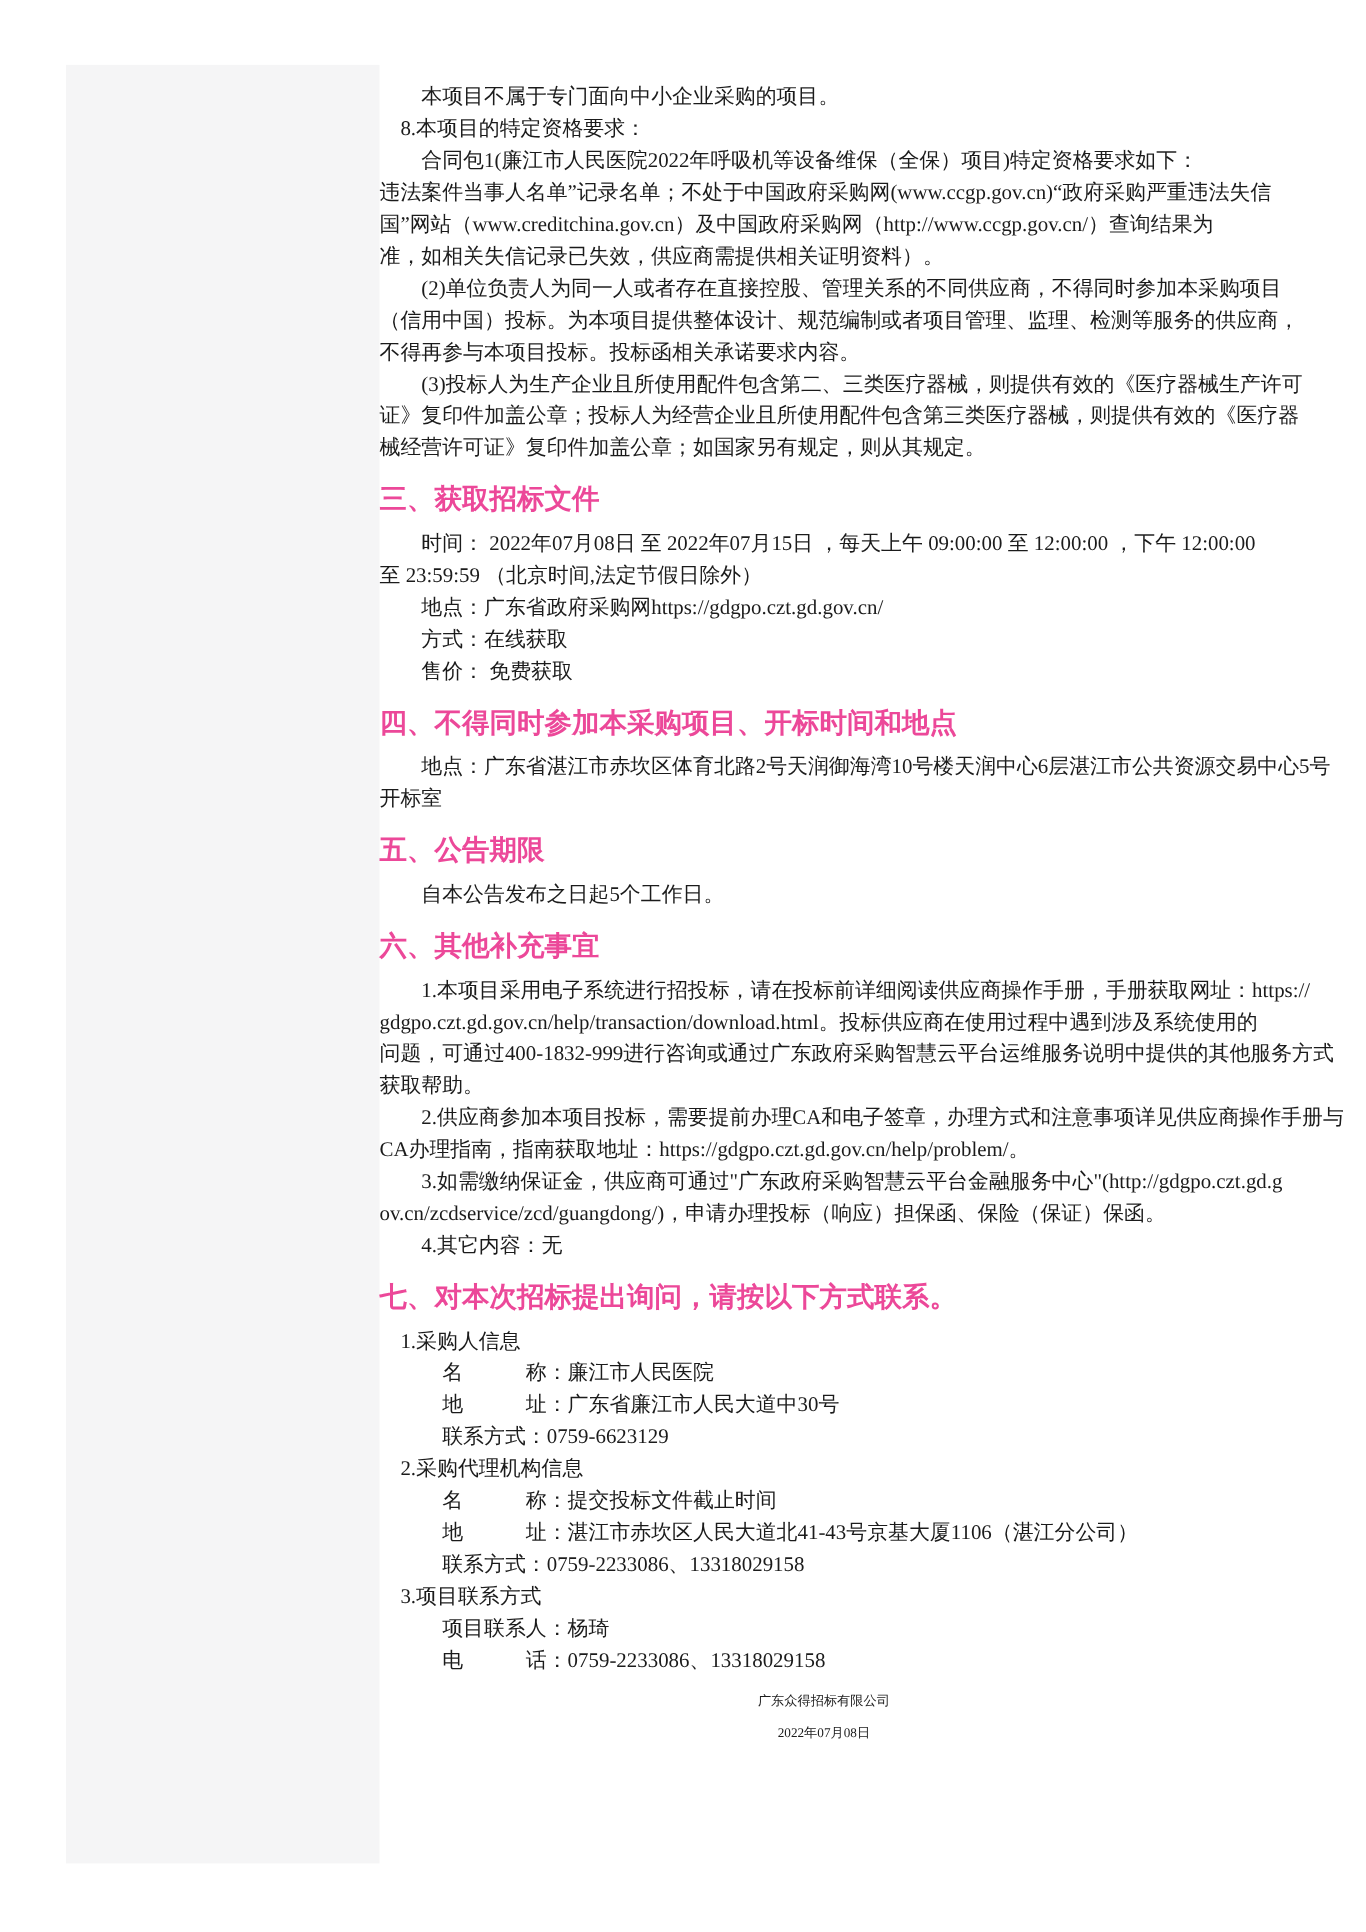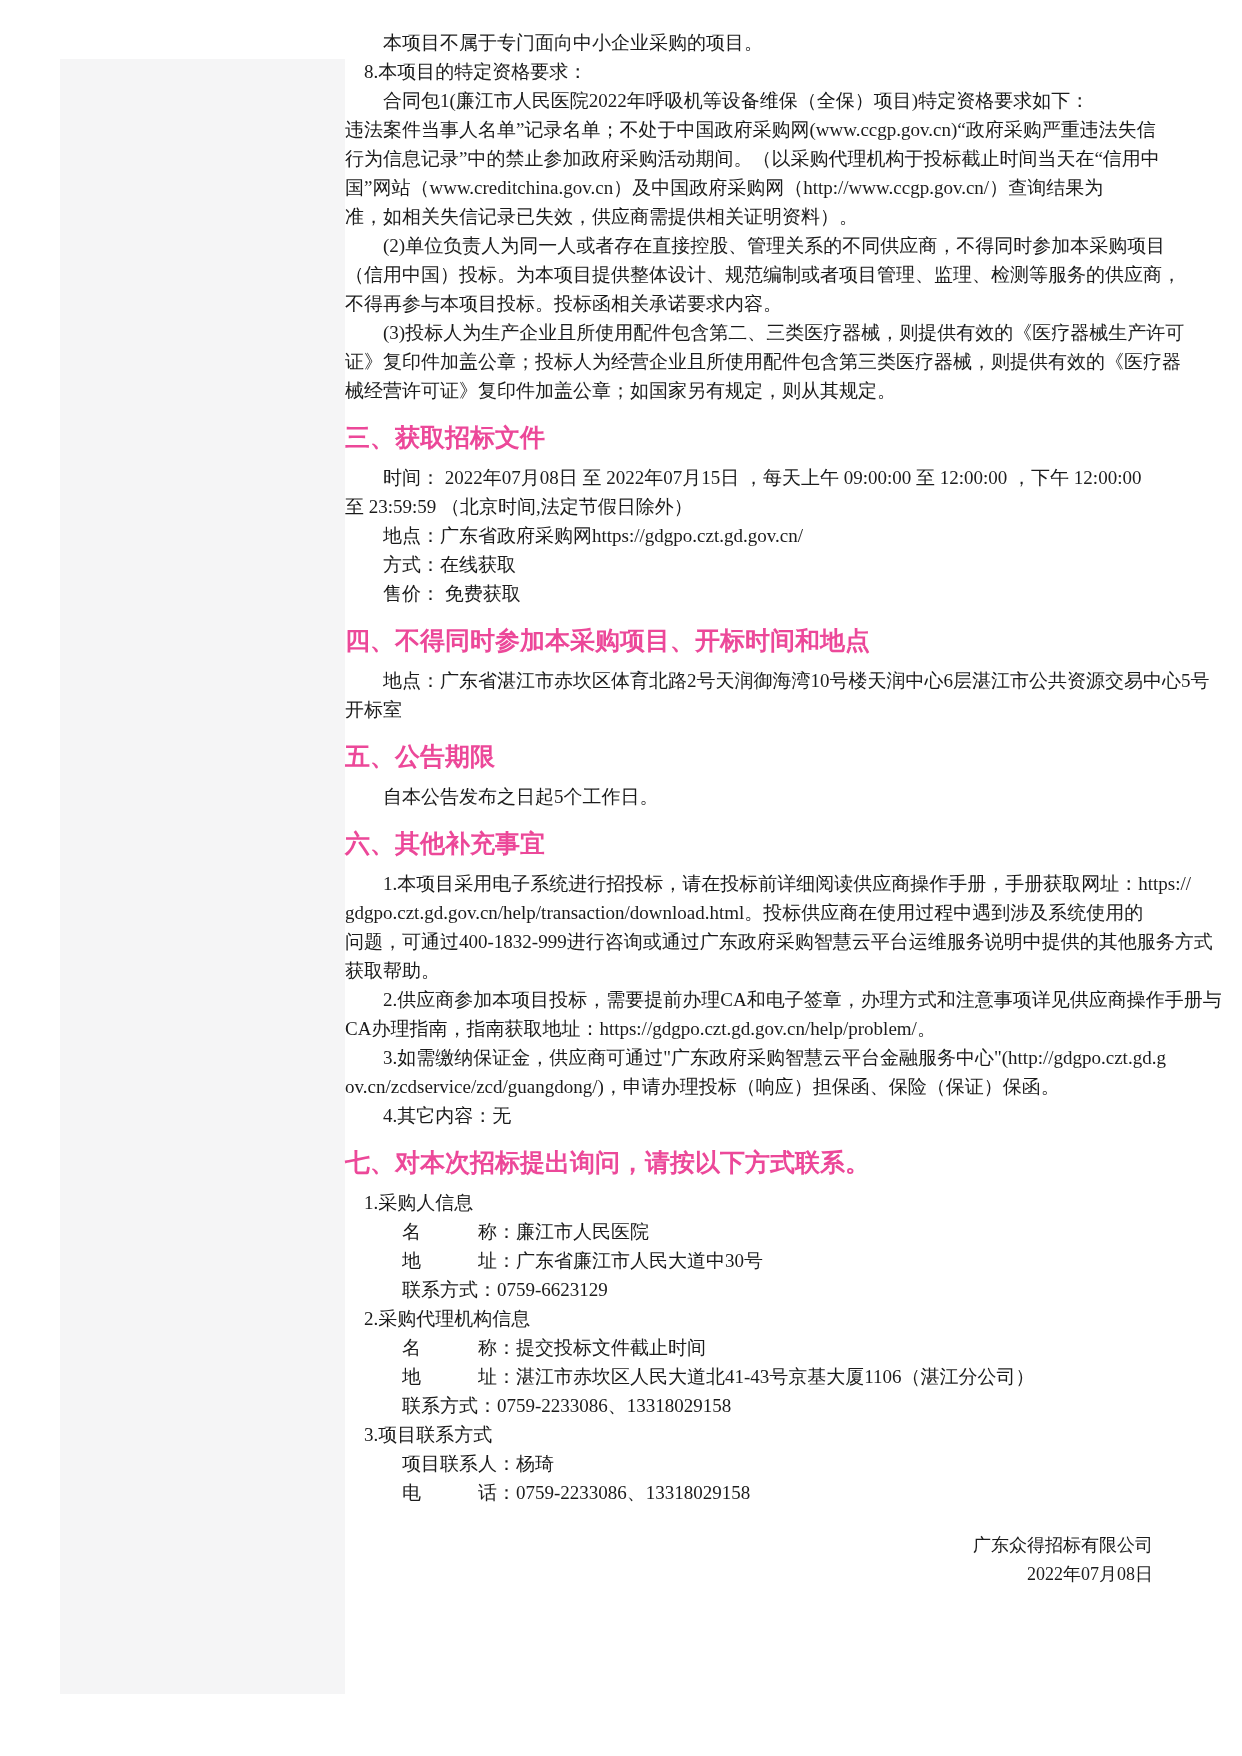--- a/index.html
+++ b/index.html
@@ -13,59 +13,58 @@
   }
   .page { position: absolute; inset: 0; }
   .side-panel {
     position: absolute;
     left: 60px; top: 59px;
     width: 285px; height: 1635px;
     background: #f5f5f6;
   }
   .content {
     position: absolute;
-    left: 345px; top: 0;
+    left: 345px; top: 16px;
     width: 812px;
-    padding-top: 28px;
+    padding-top: 58px;
     font-size: 19px;
     line-height: 29px;
   }
   .line {
     white-space: pre;
     height: 29px;
   }
   .para { margin: 0; }
   h2.sec-heading {
     font-family: "Liberation Sans", "DejaVu Sans", sans-serif;
     font-weight: 600;
     color: #ec4899;
     font-size: 25px;
     line-height: 34px;
     margin: 15px 0 9px 0;
     white-space: pre;
   }
   .signoff {
-    margin-top: 24px;
-    text-align: right;
-    font-size: 18px;
+    margin-top: 8px;
+    text-align: center;
+    font-size: 12px;
   }
   .signoff .line { padding-right: 4px; }
 </style>
 </head>
 <body>
 
 <div class="page">
   <div class="side-panel"></div>
   <div class="content">
     <div id="intro">
         <div class="line">　　本项目不属于专门面向中小企业采购的项目。</div>
         <div class="line">　8.本项目的特定资格要求：</div>
         <div class="line">　　合同包1(廉江市人民医院2022年呼吸机等设备维保（全保）项目)特定资格要求如下：</div>
         <div class="line">违法案件当事人名单”记录名单；不处于中国政府采购网(www.ccgp.gov.cn)“政府采购严重违法失信</div>
-        <div class="line">行为信息记录”中的禁止参加政府采购活动期间。（以采购代理机构于投标截止时间当天在“信用中</div>
         <div class="line">国”网站（www.creditchina.gov.cn）及中国政府采购网（http://www.ccgp.gov.cn/）查询结果为</div>
         <div class="line">准，如相关失信记录已失效，供应商需提供相关证明资料）。</div>
         <div class="line">　　(2)单位负责人为同一人或者存在直接控股、管理关系的不同供应商，不得同时参加本采购项目</div>
         <div class="line">（信用中国）投标。为本项目提供整体设计、规范编制或者项目管理、监理、检测等服务的供应商，</div>
         <div class="line">不得再参与本项目投标。投标函相关承诺要求内容。</div>
         <div class="line">　　(3)投标人为生产企业且所使用配件包含第二、三类医疗器械，则提供有效的《医疗器械生产许可</div>
         <div class="line">证》复印件加盖公章；投标人为经营企业且所使用配件包含第三类医疗器械，则提供有效的《医疗器</div>
         <div class="line">械经营许可证》复印件加盖公章；如国家另有规定，则从其规定。</div>
       </div>
     <div id="sections">

